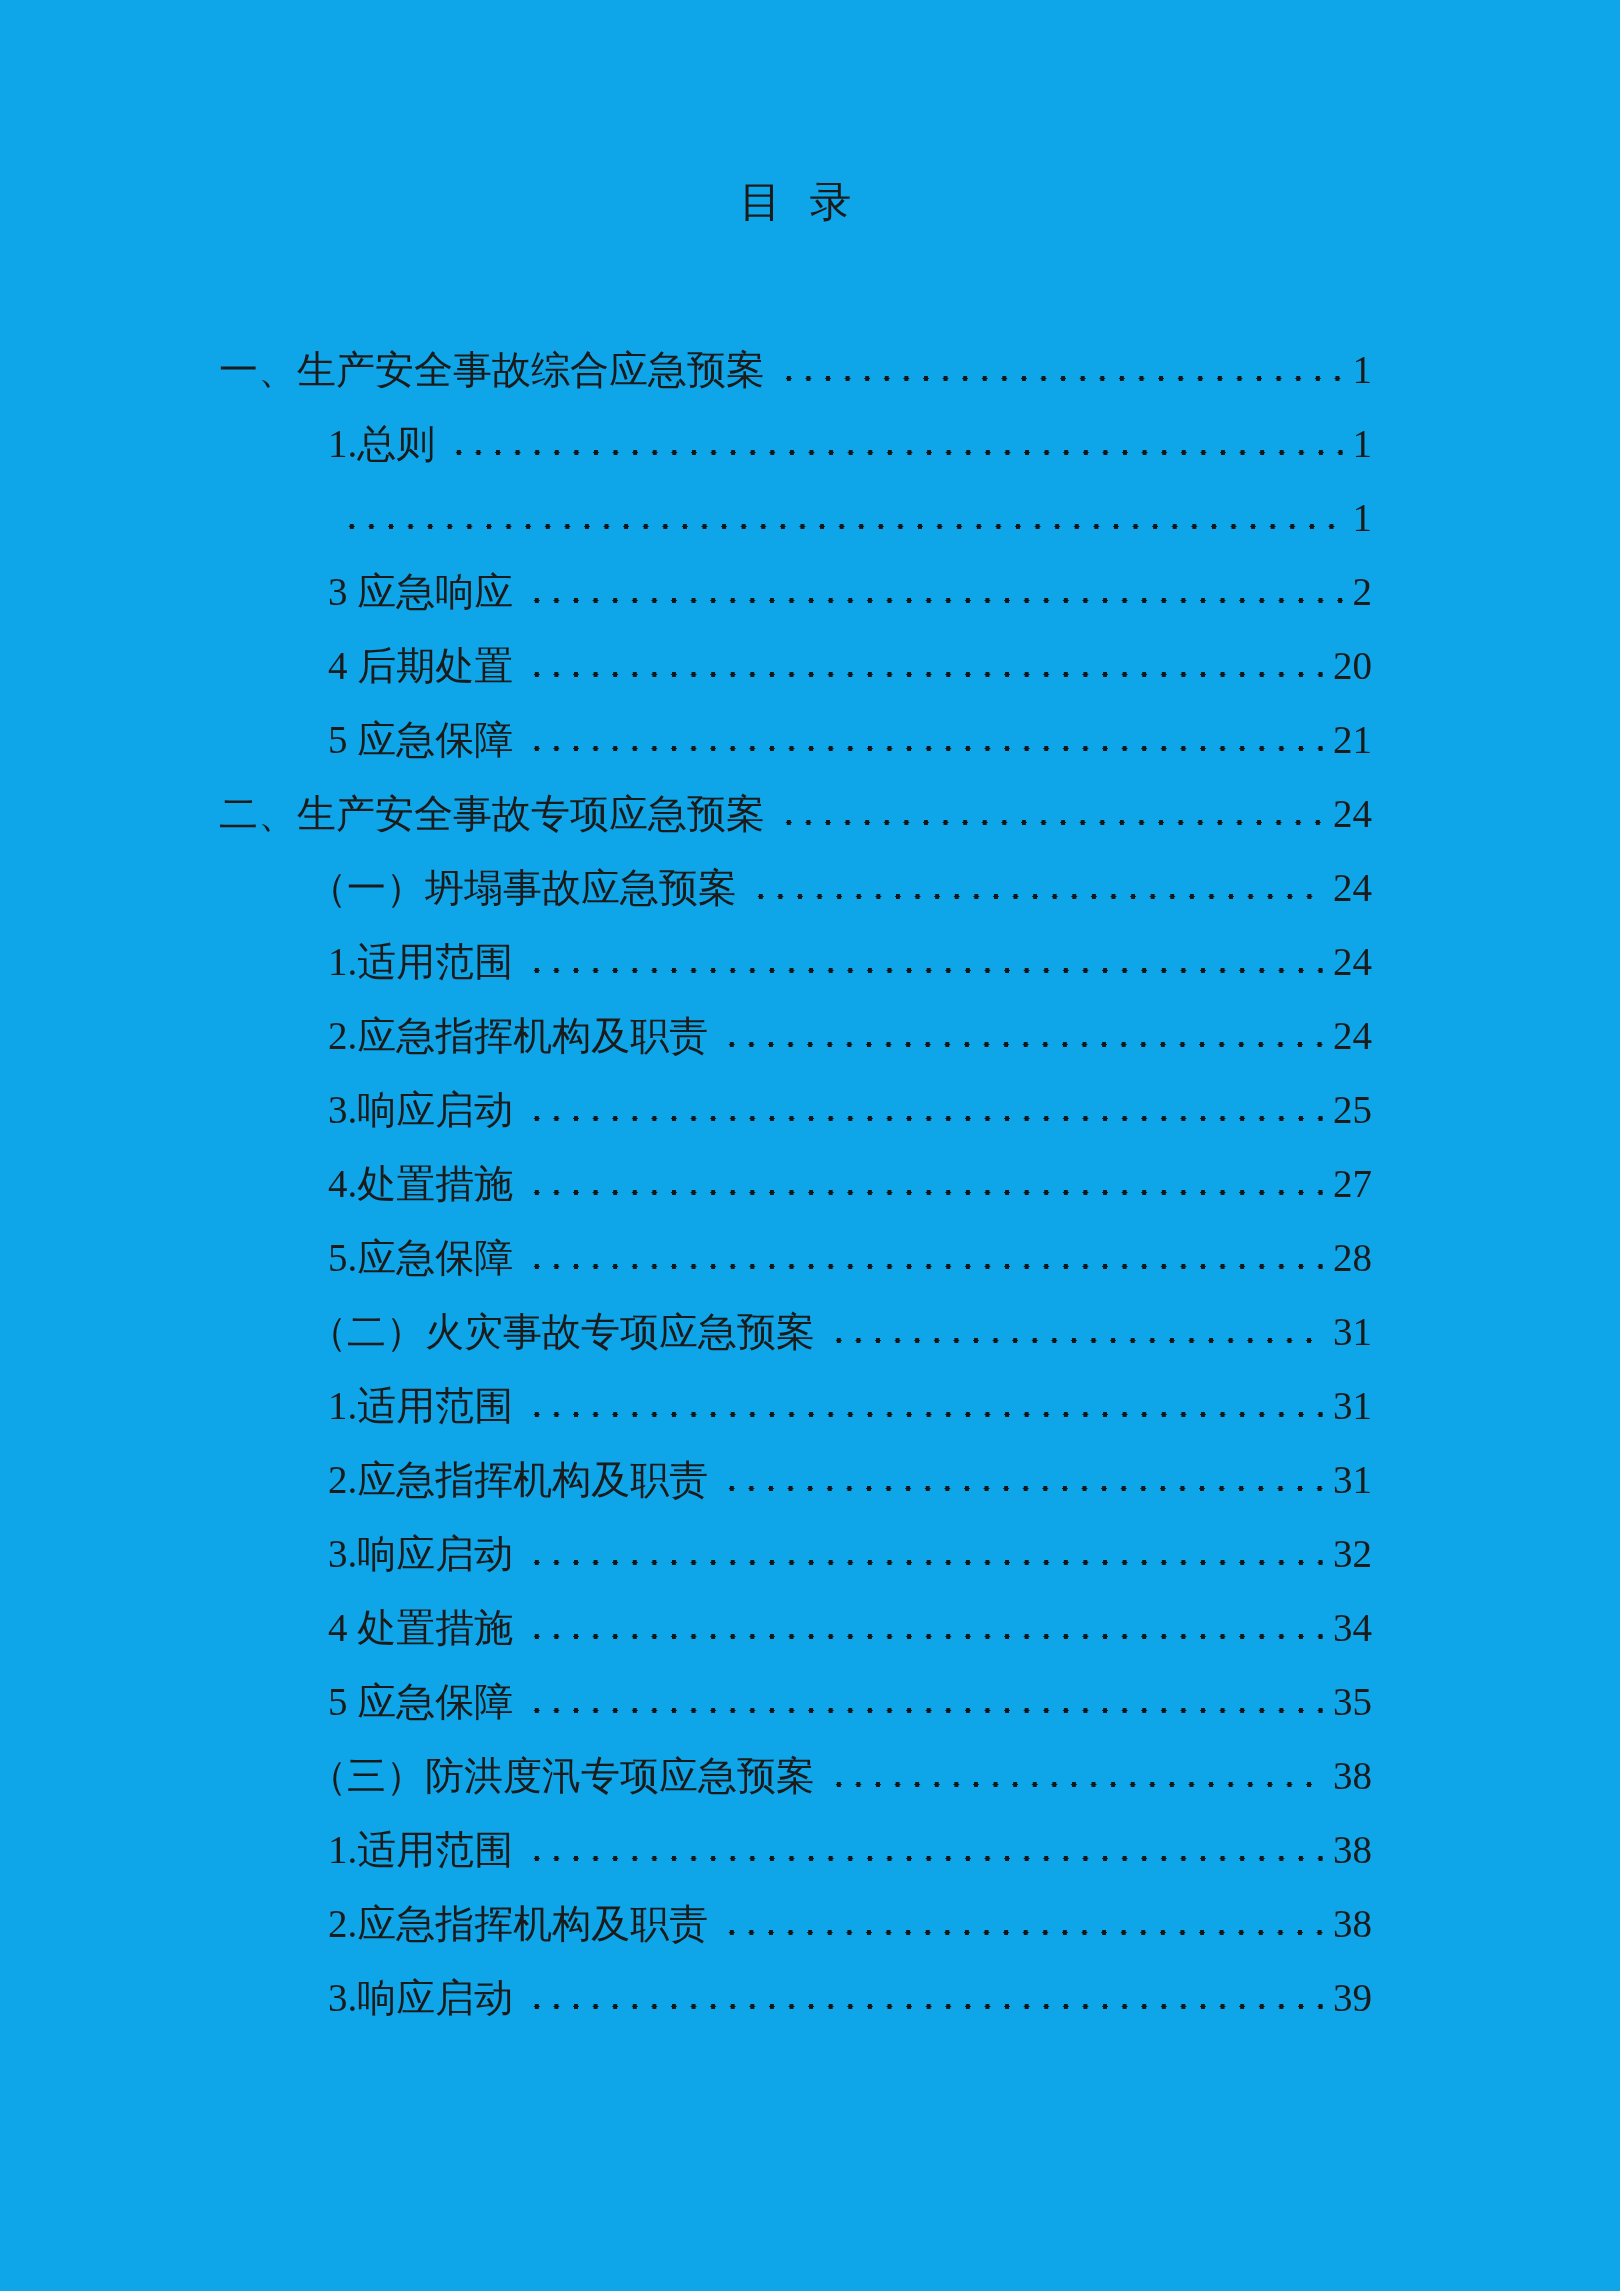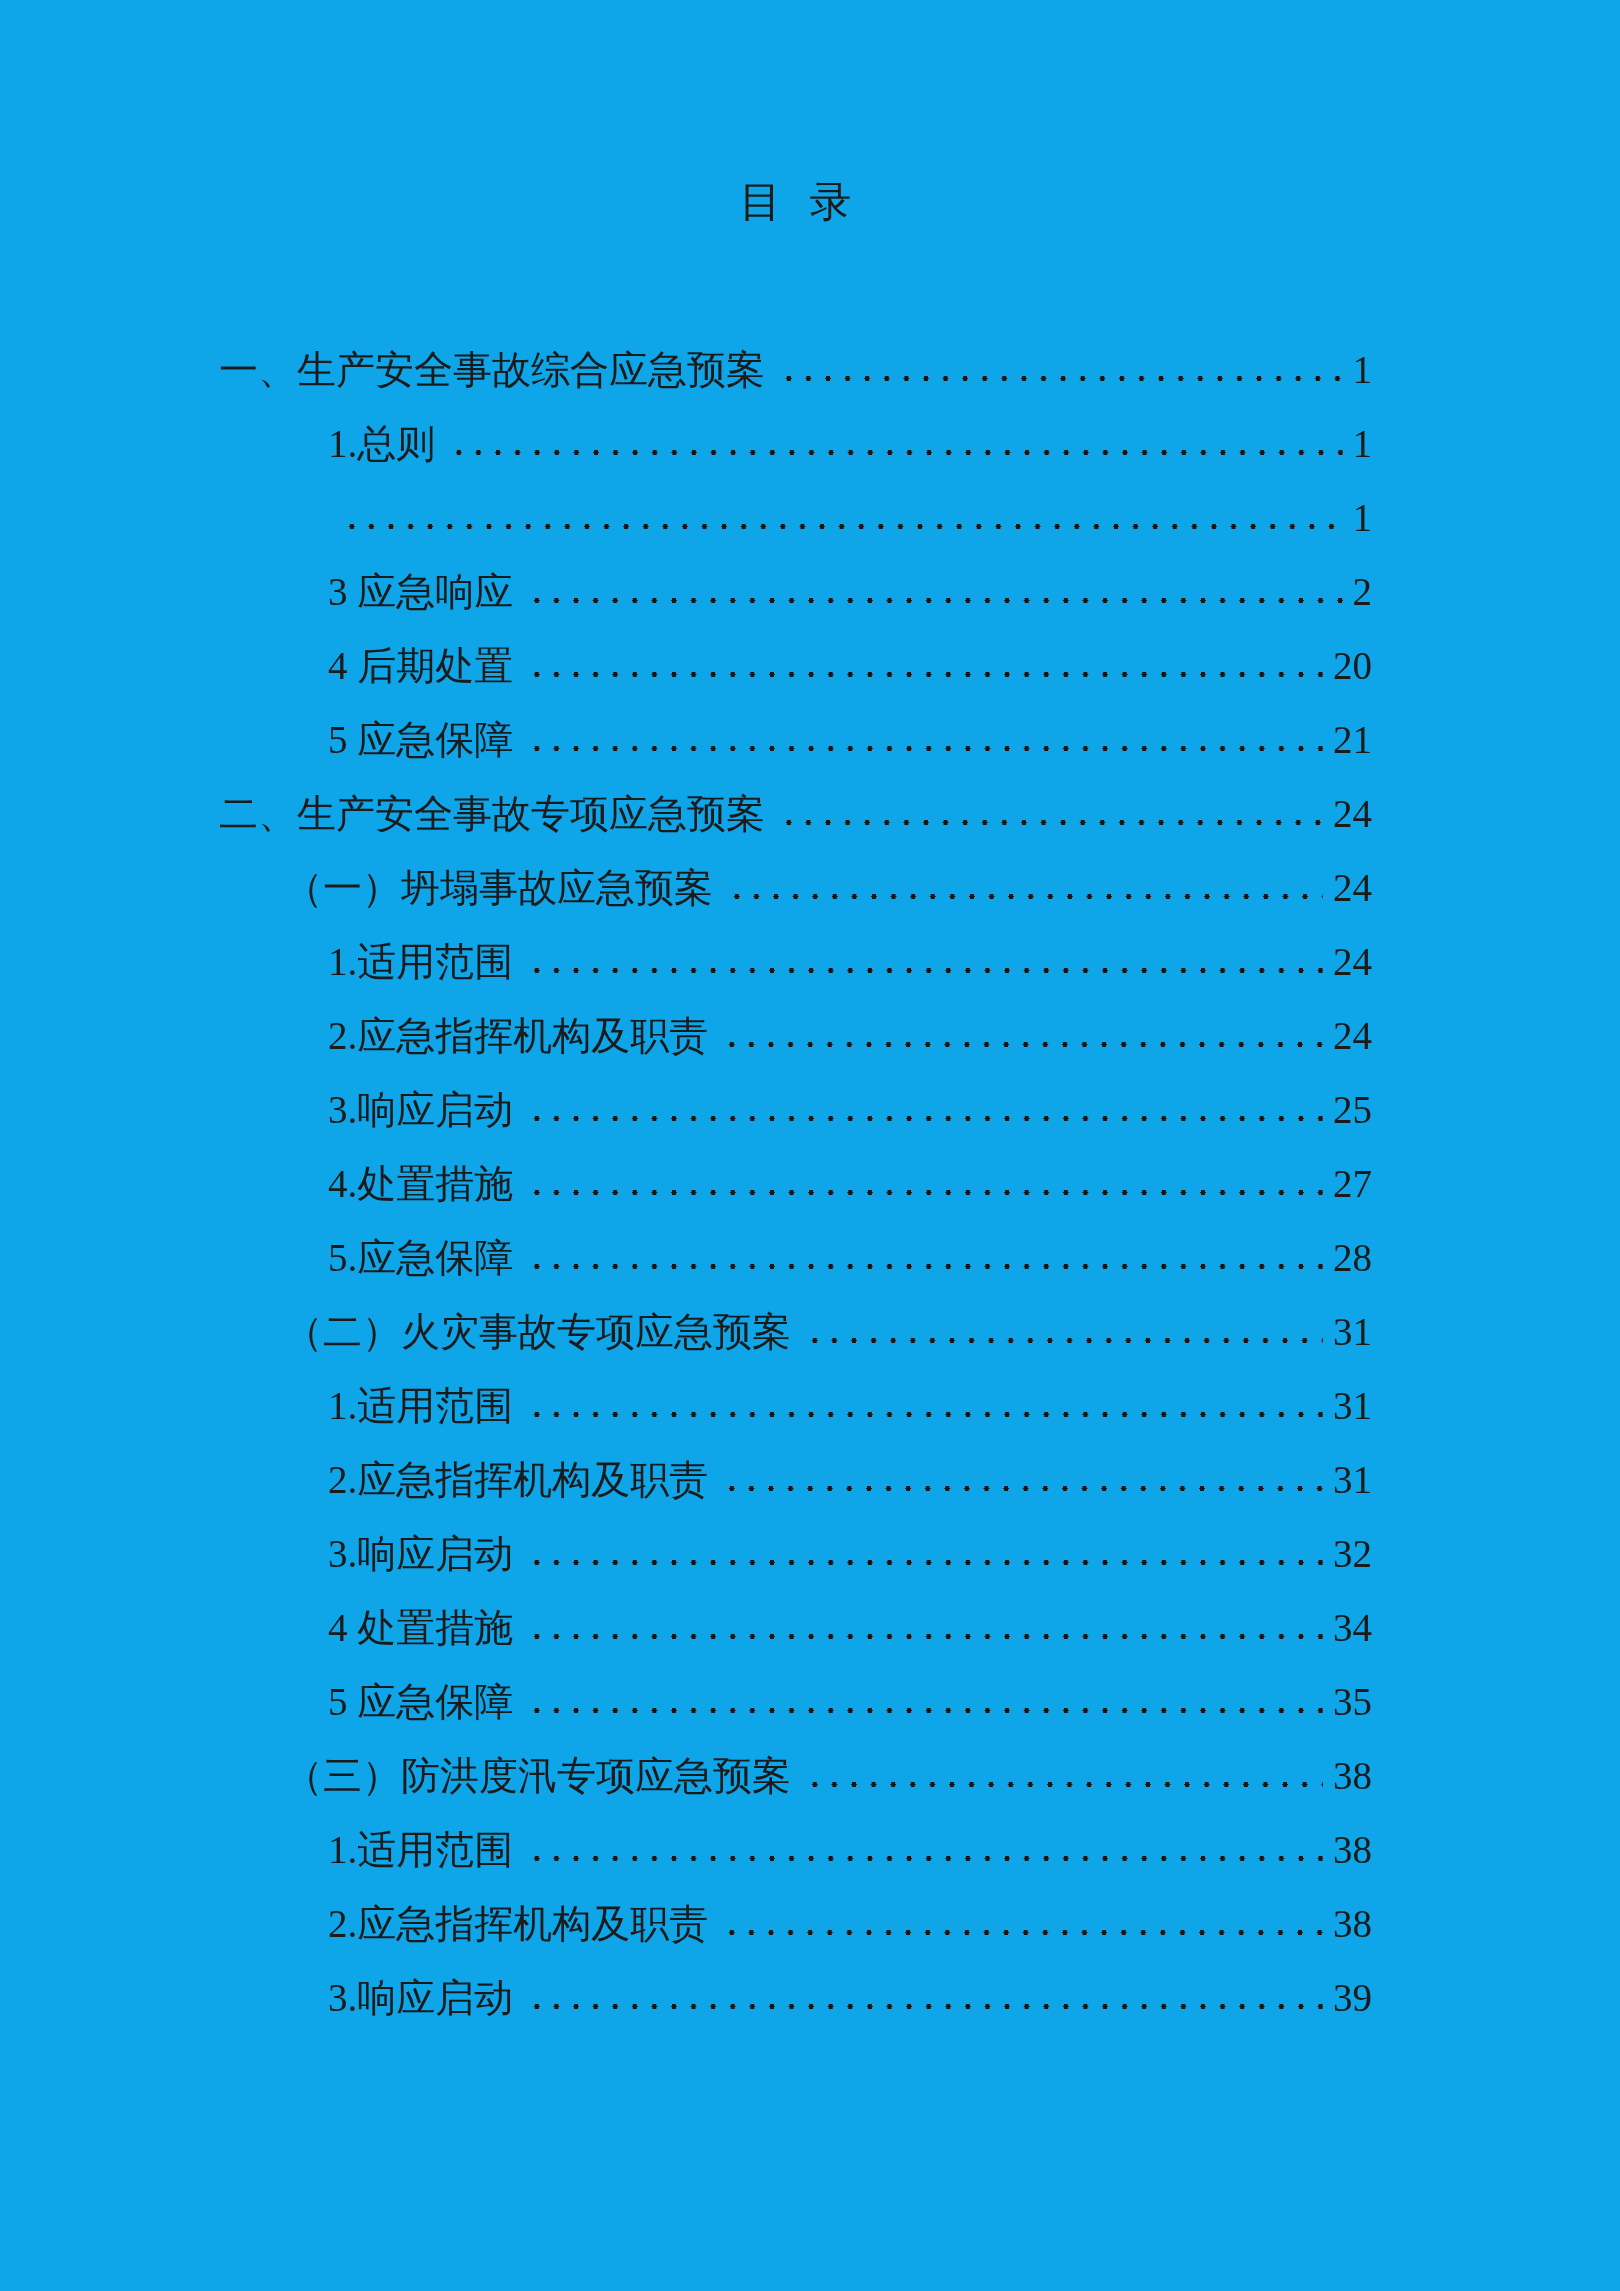--- a/index.html
+++ b/index.html
@@ -33,21 +33,21 @@
     margin-top: 102px;
   }
   .toc-row {
     display: flex;
     align-items: baseline;
     height: 74px;
     padding-right: 248px;
     box-sizing: border-box;
   }
   .toc-row.lvl1 { padding-left: 219px; }
-  .toc-row.lvl2 { padding-left: 284px; }
+  .toc-row.lvl2 { padding-left: 284px; margin-left: 24px; }
   .toc-row.lvl3 { padding-left: 328px; }
   .toc-label {
     font-size: 39px;
     line-height: 74px;
     white-space: nowrap;
     flex: 0 0 auto;
   }
   .toc-leader {
     flex: 1 1 auto;
     align-self: baseline;

